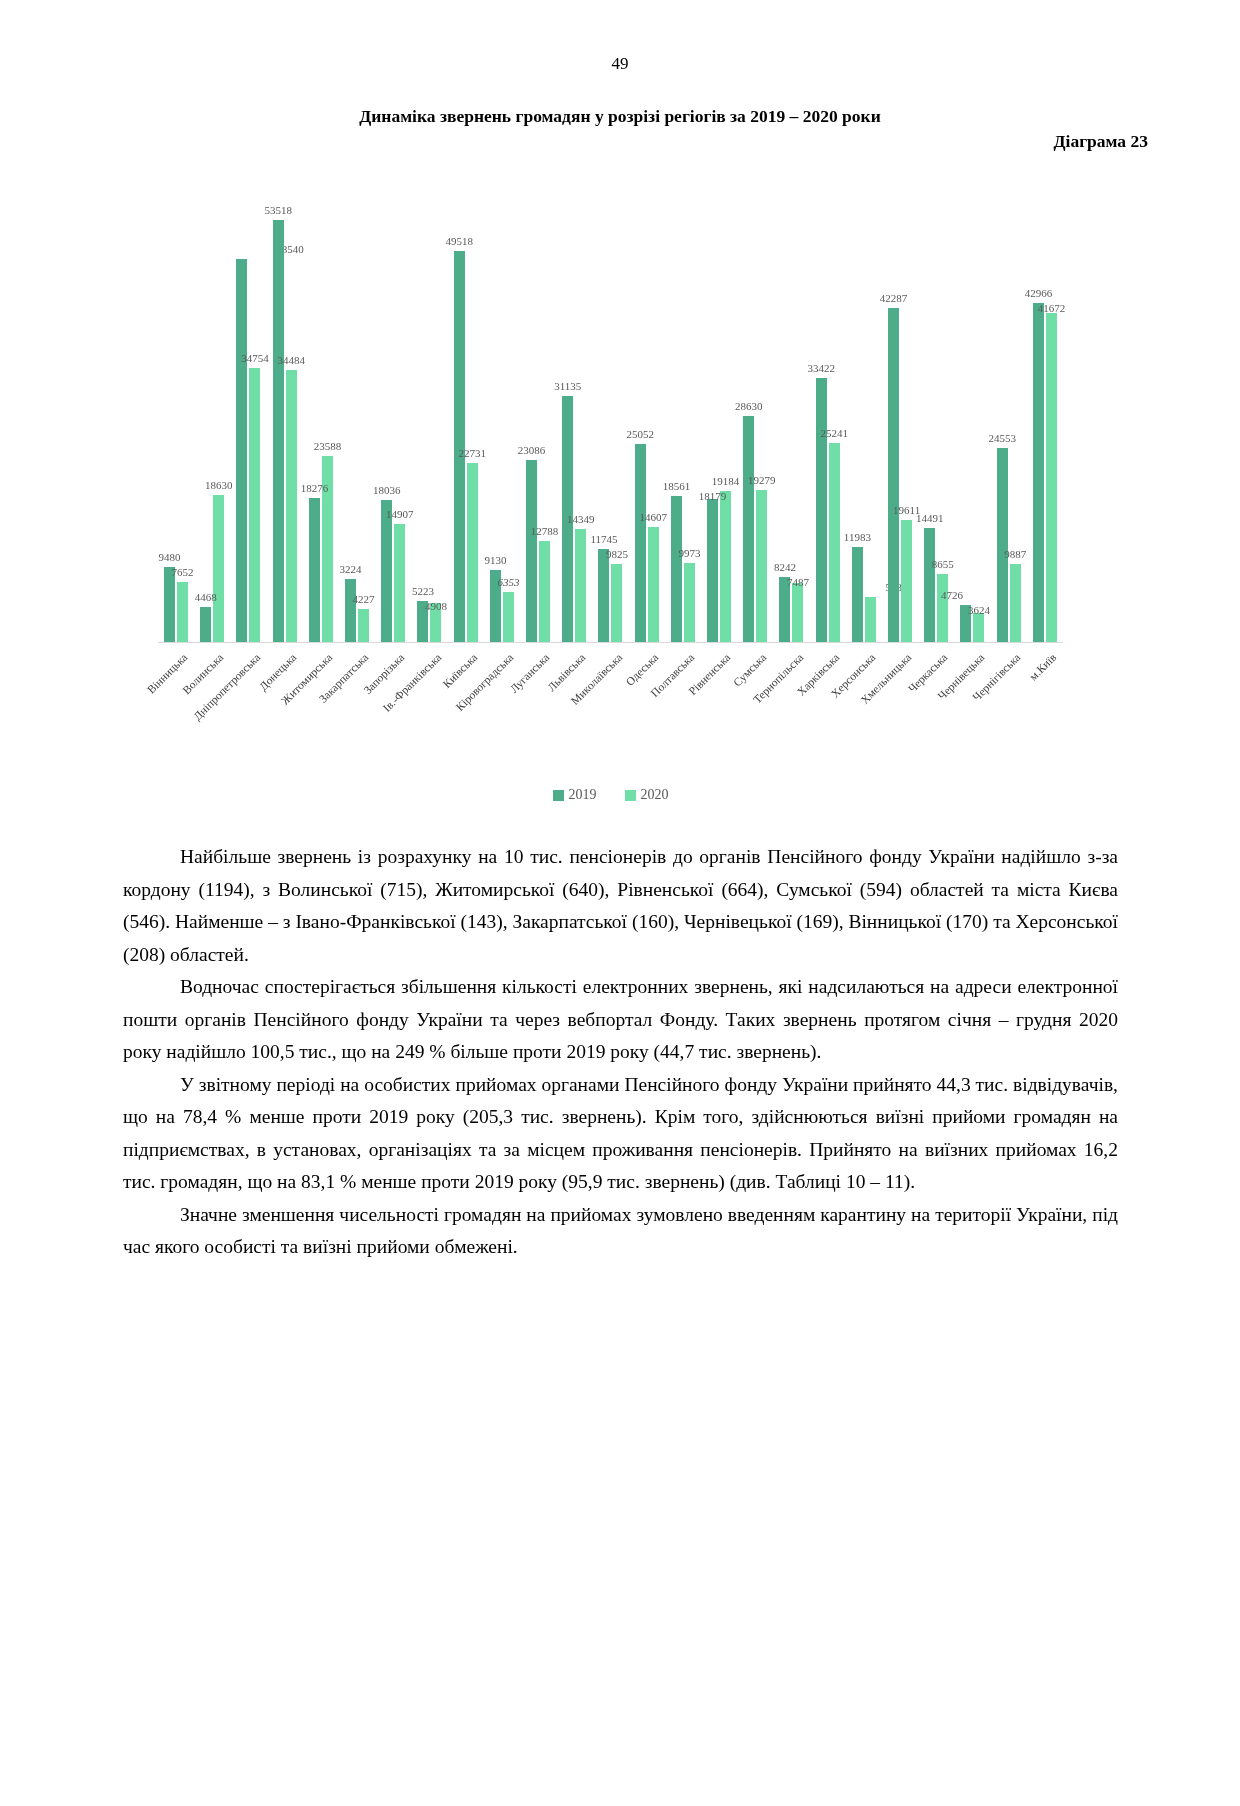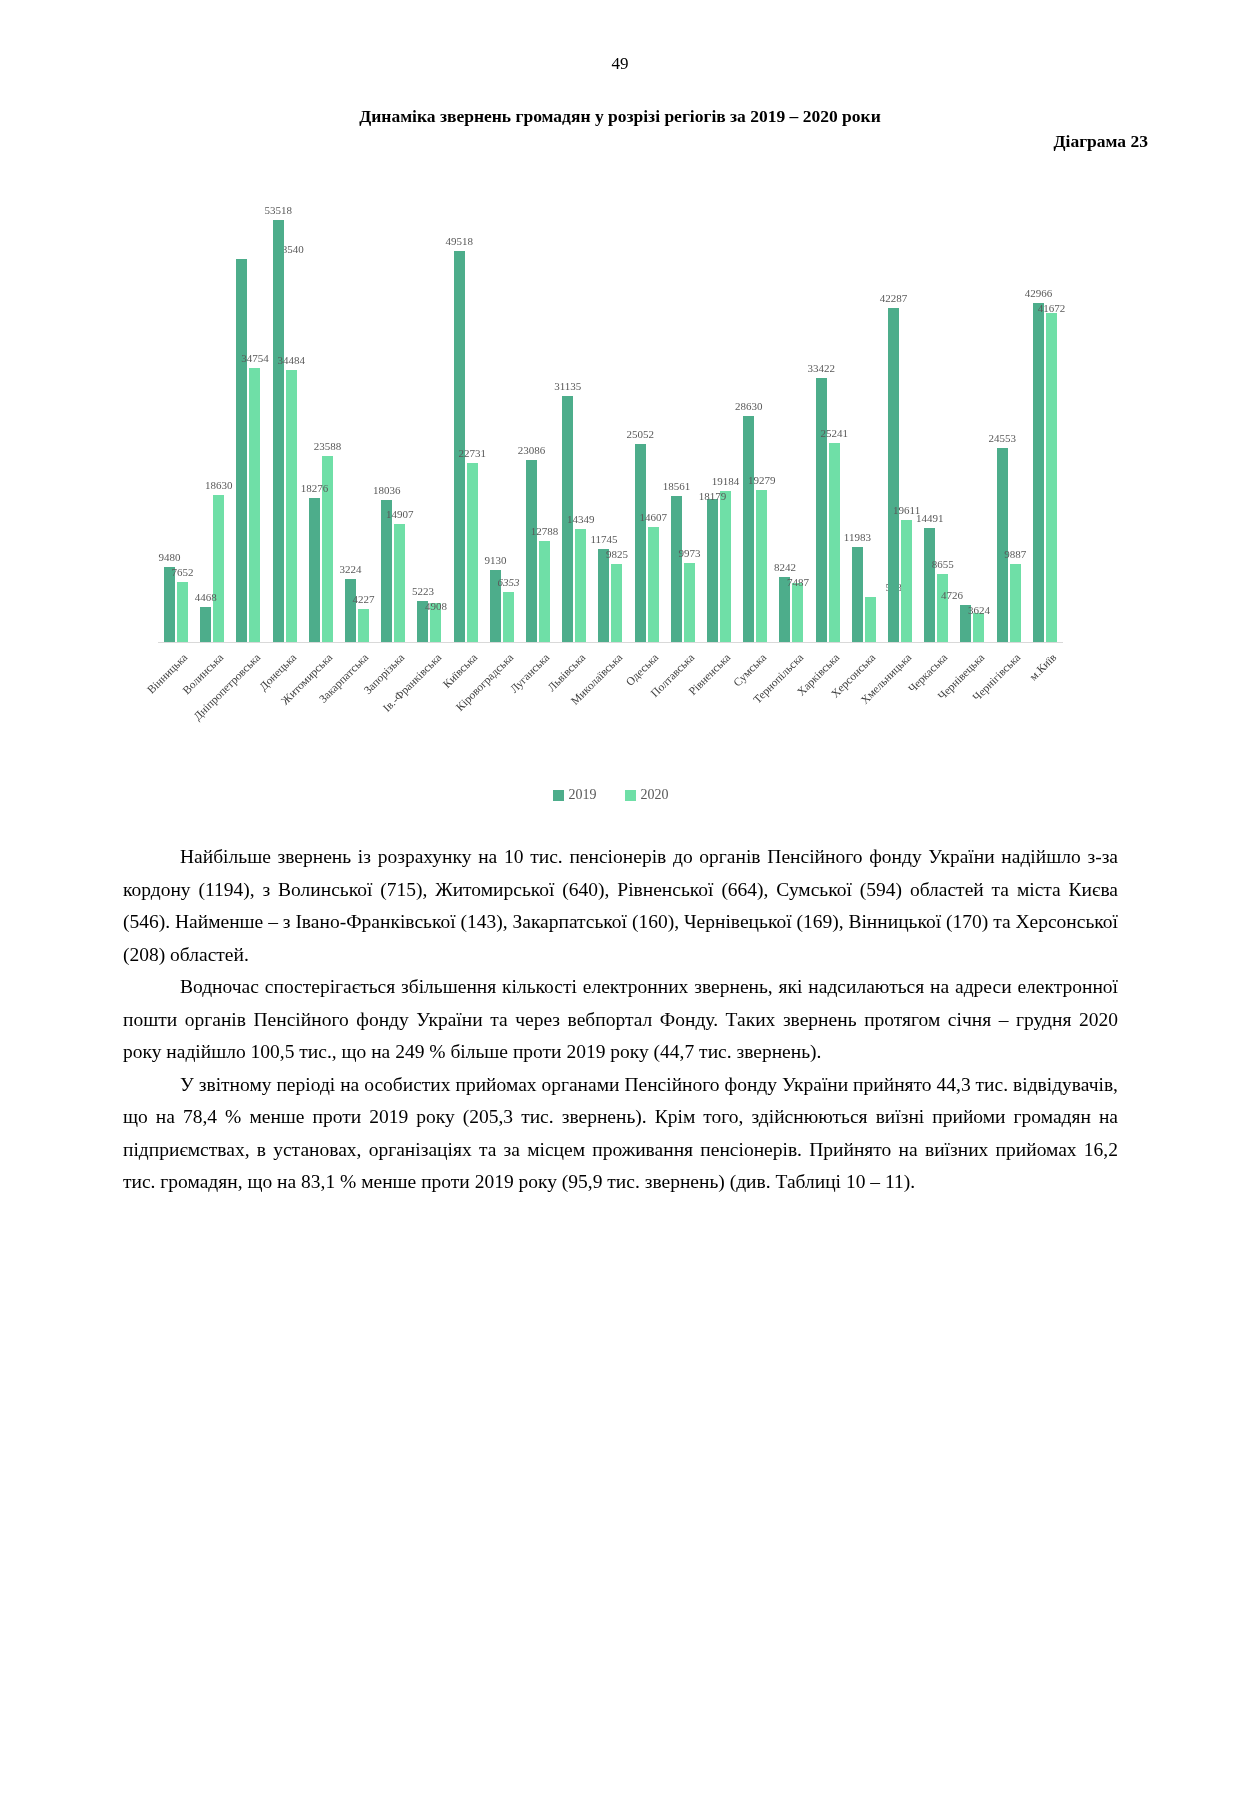--- a/index.html
+++ b/index.html
@@ -311,13 +311,14 @@
       <span class="legend-swatch" style="background: rgb(111, 223, 167);"></span>
       <span>2020</span>
     </div>
   </div>
 </div>
 
 <div class="body-text">
   <p>Найбільше звернень із розрахунку на 10 тис. пенсіонерів до органів Пенсійного фонду України надійшло з-за кордону (1194), з Волинської (715), Житомирської (640), Рівненської (664), Сумської (594) областей та міста Києва (546). Найменше – з Івано-Франківської (143), Закарпатської (160), Чернівецької (169), Вінницької (170) та Херсонської (208) областей.</p>
   <p>Водночас спостерігається збільшення кількості електронних звернень, які надсилаються на адреси електронної пошти органів Пенсійного фонду України та через вебпортал Фонду. Таких звернень протягом січня – грудня 2020 року надійшло 100,5 тис., що на 249 % більше проти 2019 року (44,7 тис. звернень).</p>
   <p>У звітному періоді на особистих прийомах органами Пенсійного фонду України прийнято 44,3 тис. відвідувачів, що на 78,4 % менше проти 2019 року (205,3 тис. звернень). Крім того, здійснюються виїзні прийоми громадян на підприємствах, в установах, організаціях та за місцем проживання пенсіонерів. Прийнято на виїзних прийомах 16,2 тис. громадян, що на 83,1 % менше проти 2019 року (95,9 тис. звернень) (див. Таблиці 10 – 11).</p>
+  <p>Значне зменшення чисельності громадян на прийомах зумовлено введенням карантину на території України, під час якого особисті та виїзні прийоми обмежені.</p>
 </div>
 
 </body></html>

